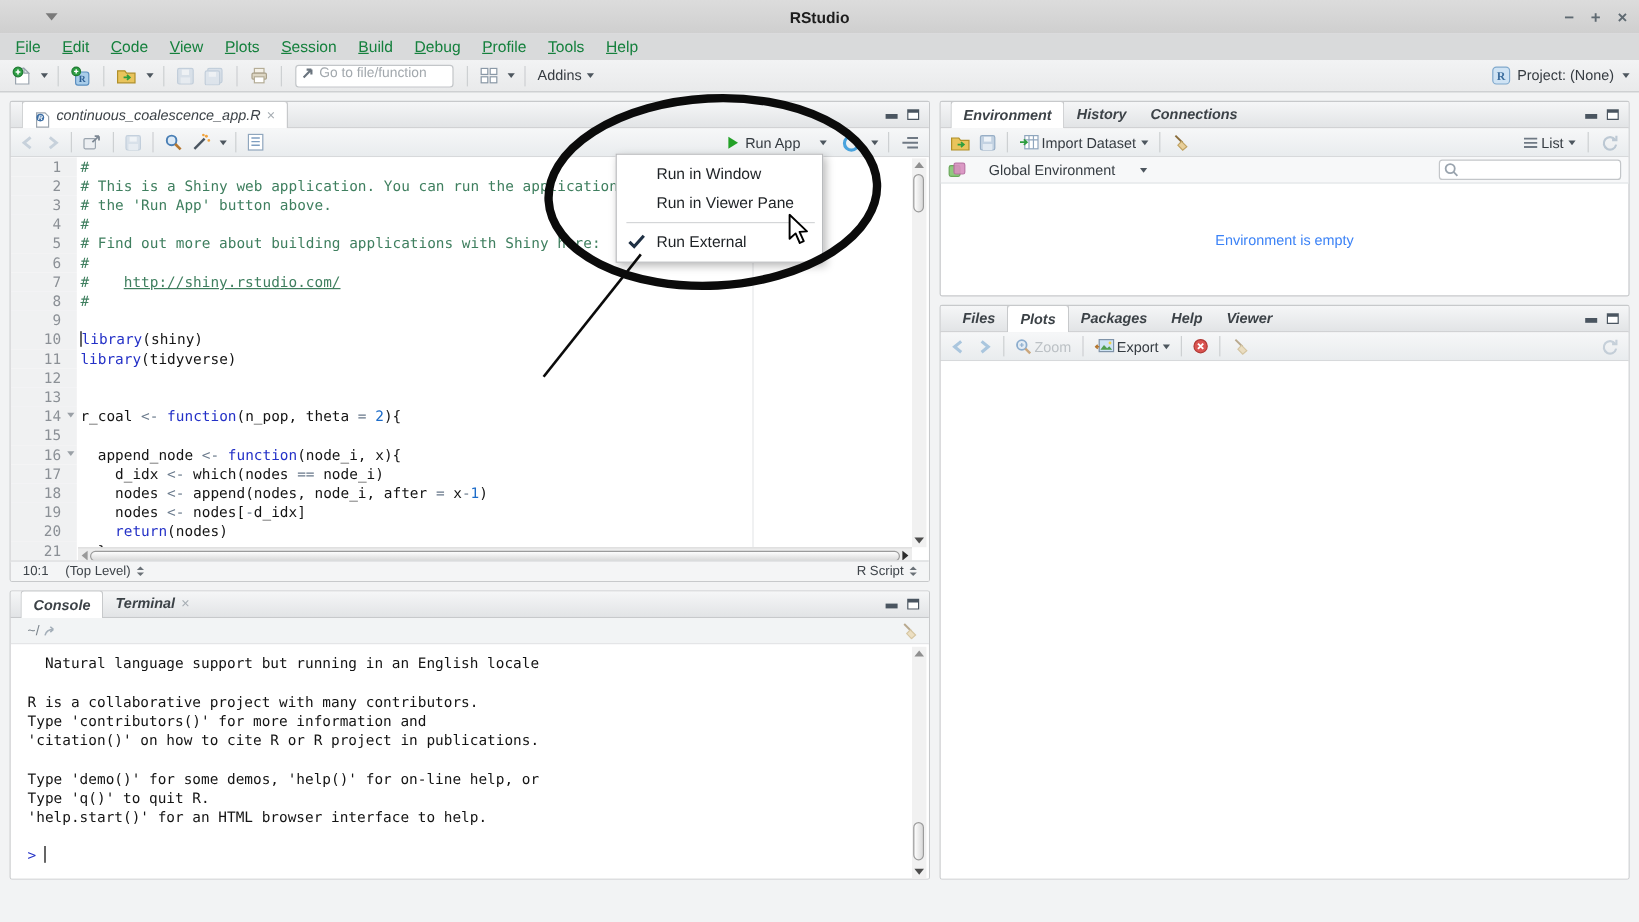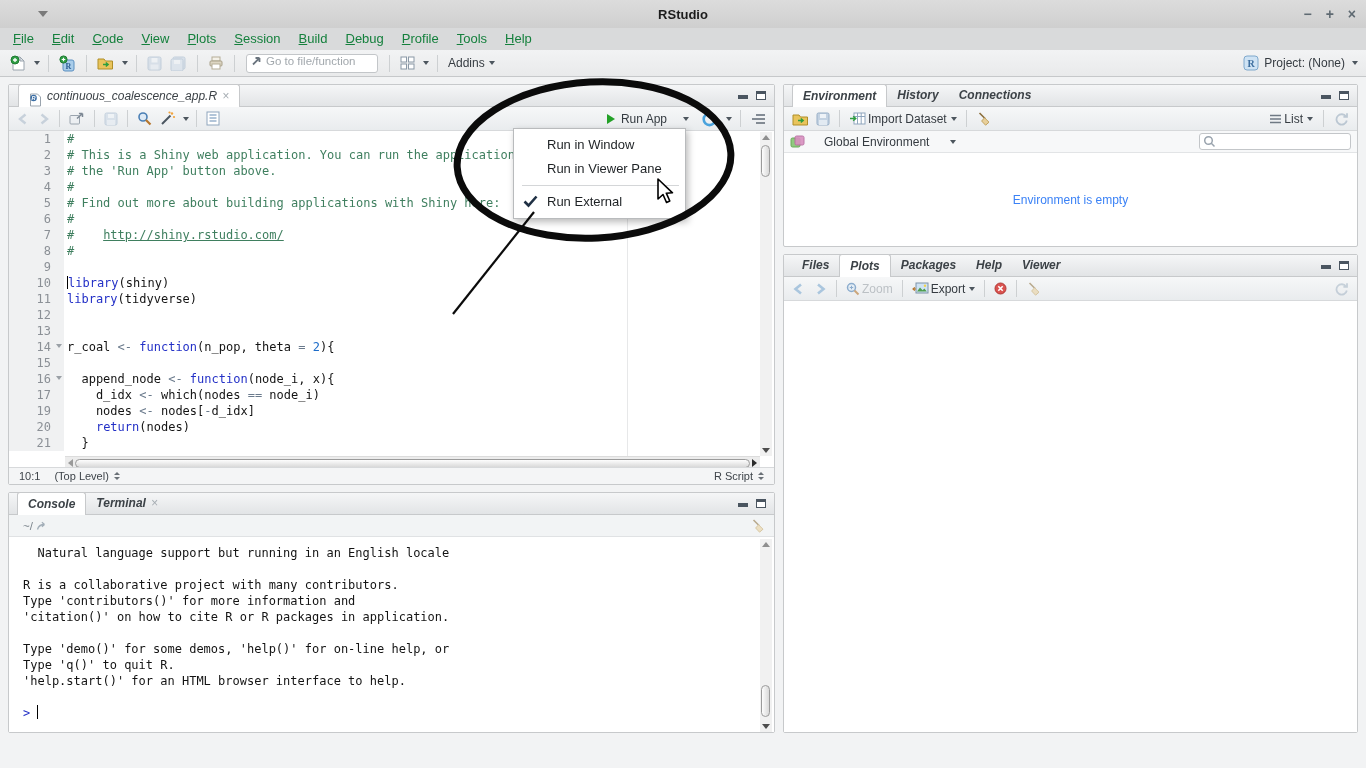--- a/index.html
+++ b/index.html
@@ -326,20 +326,21 @@
         <div class="crow"><span class="gut">8</span><span class="ctext"><span class="tk-c">#</span></span></div>
         <div class="crow"><span class="gut">9</span><span class="ctext"></span></div>
         <div class="crow"><span class="gut">10</span><span class="ctext"><span class="txtcursor"></span><span class="tk-k">library</span><span class="tk-p">(</span><span class="tk-t">shiny</span><span class="tk-p">)</span></span></div>
         <div class="crow"><span class="gut">11</span><span class="ctext"><span class="tk-k">library</span><span class="tk-p">(</span><span class="tk-t">tidyverse</span><span class="tk-p">)</span></span></div>
         <div class="crow"><span class="gut">12</span><span class="ctext"></span></div>
         <div class="crow"><span class="gut">13</span><span class="ctext"></span></div>
         <div class="crow"><span class="gut">14<span class="fold"></span></span><span class="ctext"><span class="tk-t">r_coal </span><span class="tk-o">&lt;-</span><span class="tk-t"> </span><span class="tk-k">function</span><span class="tk-p">(</span><span class="tk-t">n_pop, theta </span><span class="tk-o">=</span><span class="tk-t"> </span><span class="tk-n">2</span><span class="tk-p">){</span></span></div>
         <div class="crow"><span class="gut">15</span><span class="ctext"></span></div>
         <div class="crow"><span class="gut">16<span class="fold"></span></span><span class="ctext"><span class="tk-t">  append_node </span><span class="tk-o">&lt;-</span><span class="tk-t"> </span><span class="tk-k">function</span><span class="tk-p">(</span><span class="tk-t">node_i, x</span><span class="tk-p">){</span></span></div>
         <div class="crow"><span class="gut">17</span><span class="ctext"><span class="tk-t">    d_idx </span><span class="tk-o">&lt;-</span><span class="tk-t"> which</span><span class="tk-p">(</span><span class="tk-t">nodes </span><span class="tk-o">==</span><span class="tk-t"> node_i</span><span class="tk-p">)</span></span></div>
+        <div class="crow"><span class="gut">18</span><span class="ctext"><span class="tk-t">    nodes </span><span class="tk-o">&lt;-</span><span class="tk-t"> append</span><span class="tk-p">(</span><span class="tk-t">nodes, node_i, after </span><span class="tk-o">=</span><span class="tk-t"> x</span><span class="tk-o">-</span><span class="tk-n">1</span><span class="tk-p">)</span></span></div>
         <div class="crow"><span class="gut">19</span><span class="ctext"><span class="tk-t">    nodes </span><span class="tk-o">&lt;-</span><span class="tk-t"> nodes</span><span class="tk-p">[</span><span class="tk-o">-</span><span class="tk-t">d_idx</span><span class="tk-p">]</span></span></div>
         <div class="crow"><span class="gut">20</span><span class="ctext"><span class="tk-t">    </span><span class="tk-k">return</span><span class="tk-p">(</span><span class="tk-t">nodes</span><span class="tk-p">)</span></span></div>
         <div class="crow"><span class="gut">21</span><span class="ctext"><span class="tk-p">  }</span></span></div>
       </div>
   </div>
 
   <div class="vscroll">
     <span class="arr u"></span>
     <div class="vthumb" id="ed-vthumb"></div>
     <span class="arr d"></span>
@@ -396,21 +397,21 @@
           </svg>
         </span>
     </span>
   </div>
   <div id="console-body">
     <div id="console-lines">
         <div class="conline">  Natural language support but running in an English locale</div>
         <div class="conline"></div>
         <div class="conline">R is a collaborative project with many contributors.</div>
         <div class="conline">Type 'contributors()' for more information and</div>
-        <div class="conline">'citation()' on how to cite R or R packages in application.</div>
+        <div class="conline">'citation()' on how to cite R or R project in publications.</div>
         <div class="conline"></div>
         <div class="conline">Type 'demo()' for some demos, 'help()' for on-line help, or</div>
         <div class="conline">Type 'q()' to quit R.</div>
         <div class="conline">'help.start()' for an HTML browser interface to help.</div>
         <div class="conline"></div>
       </div>
     <div class="conline"><span class="prompt" id="console-prompt">&gt;</span> <span class="txtcursor" style="height:14px"></span></div>
   </div>
   <div class="vscroll" id="con-vscroll">
     <span class="arr u"></span>

